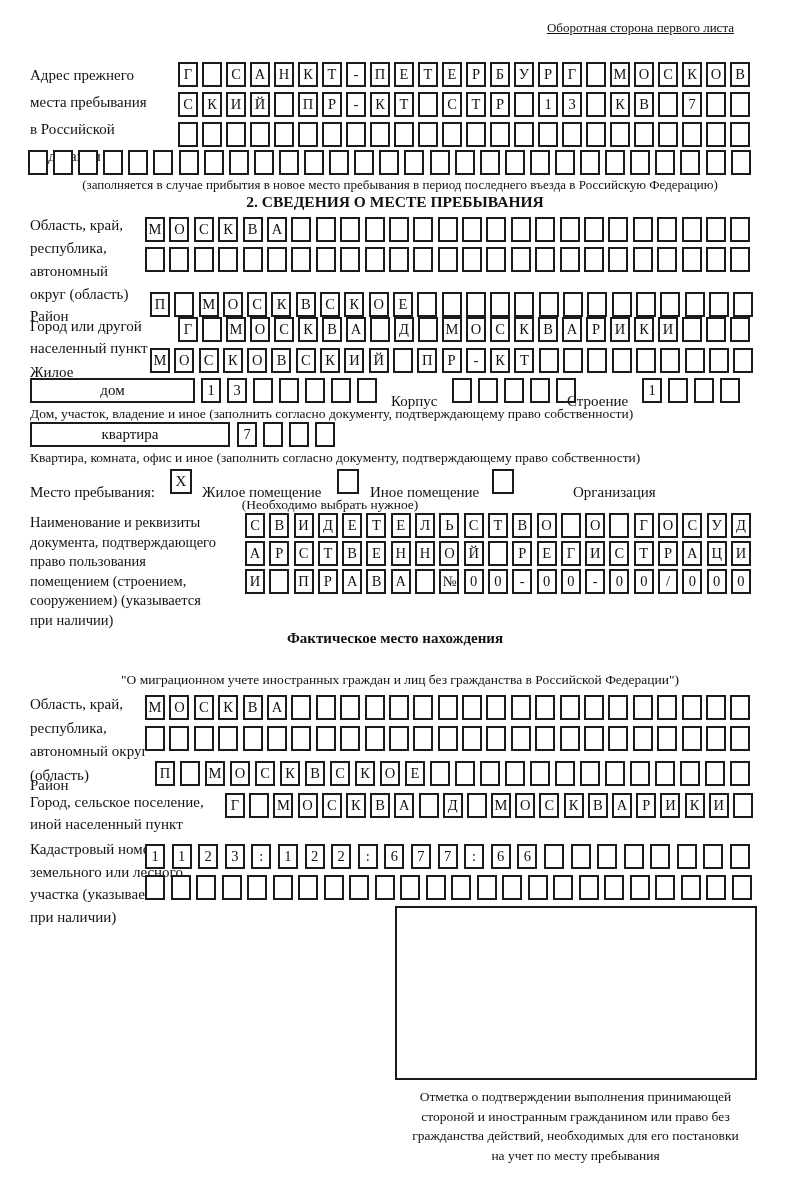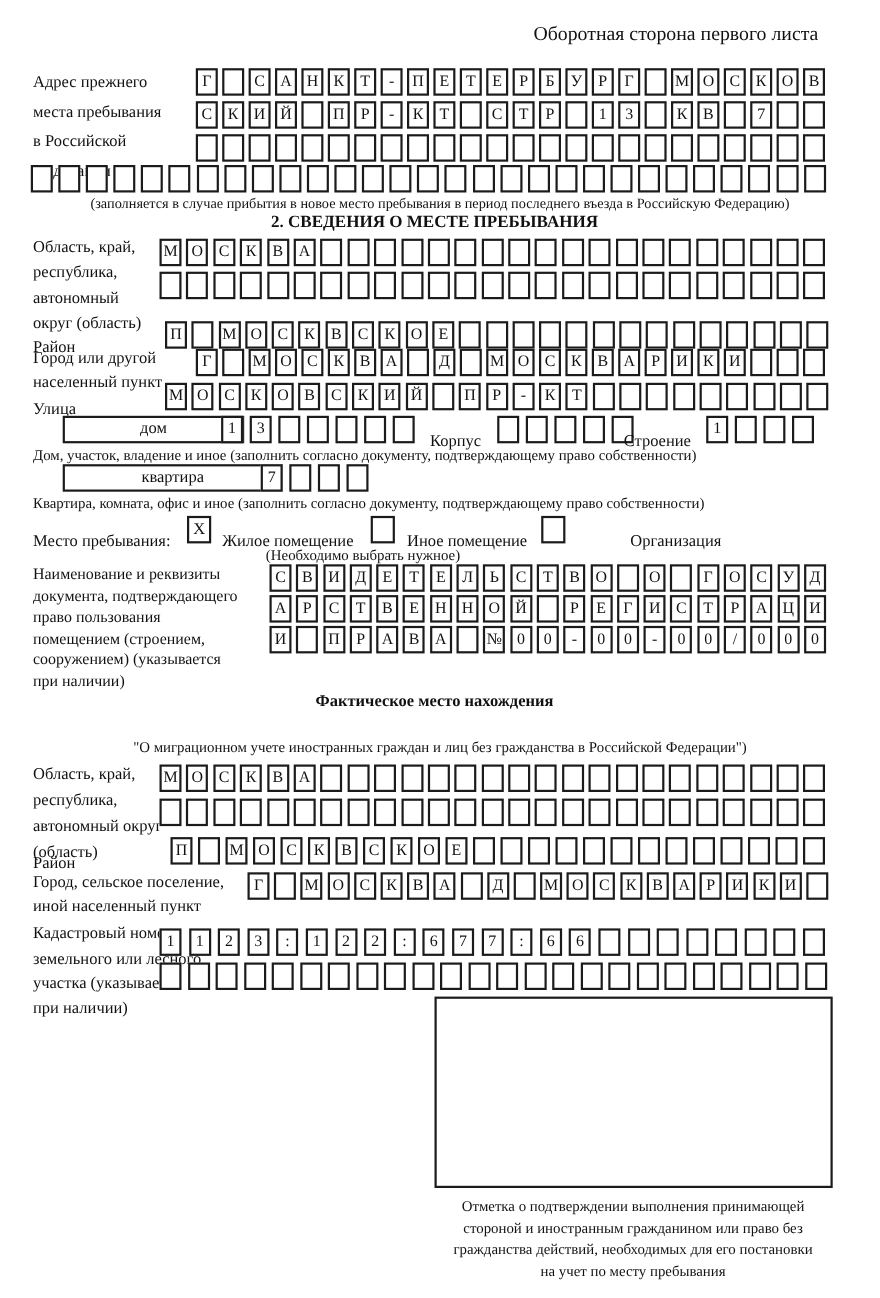--- a/index.html
+++ b/index.html
@@ -15,36 +15,36 @@
   .cellrow{position:absolute;display:flex;}
   .cell{
     box-sizing:border-box;flex:0 0 auto;width:20px;height:25px;
     margin-right:calc(var(--p,24px) - 20px);
     border:2px solid #1b1b1b;background:#fff;
     display:flex;align-items:center;justify-content:center;
     font-size:14.5px;line-height:1;overflow:hidden;
   }
   .bigbox{
     position:absolute;box-sizing:border-box;height:25px;border:2px solid #1b1b1b;
-    display:flex;align-items:center;justify-content:center;font-size:15px;background:#fff;margin-left:27px;
+    display:flex;align-items:center;justify-content:center;font-size:15px;background:#fff;
   }
   .chk{
     position:absolute;box-sizing:border-box;width:22px;height:25px;border:2px solid #1b1b1b;
     display:flex;align-items:center;justify-content:center;font-size:15px;background:#fff;
   }
   .stamp{position:absolute;box-sizing:border-box;border:2px solid #1b1b1b;background:#fff;}
   .inline-lbl{position:absolute;font-size:15px;white-space:nowrap;margin-top:12px;}
   .pre-center{white-space:pre-line;text-align:center;}
 </style>
 </head>
 <body>
 
 <div class="page">
 
-  <div class="abs" style="top:20px;right:56px;font-size:18px;">Оборотная сторона первого листа</div>
+  <div class="abs" style="top:20px;right:66px;font-size:13px;text-decoration:underline;">Оборотная сторона первого листа</div>
 
   <div class="lbl" style="left:30px;top:62px;width:160px;line-height:27px;">Адрес прежнего
 места пребывания
 в Российской
 Федерации</div>
 
   <div class="cellrow" style="left:178px;top:62px;--p:24px;">
       <span class="cell">Г</span>
       <span class="cell"></span>
       <span class="cell">С</span>
@@ -268,21 +268,21 @@
       <span class="cell">А</span>
       <span class="cell">Р</span>
       <span class="cell">И</span>
       <span class="cell">К</span>
       <span class="cell">И</span>
       <span class="cell"></span>
       <span class="cell"></span>
       <span class="cell"></span>
     </div>
 
-  <div class="inline-lbl" style="left:30px;top:352px;">Улица</div>
+  <div class="inline-lbl" style="left:30px;top:352px;">Жилое</div>
   <div class="cellrow" style="left:150px;top:348px;--p:24.3px;">
       <span class="cell">М</span>
       <span class="cell">О</span>
       <span class="cell">С</span>
       <span class="cell">К</span>
       <span class="cell">О</span>
       <span class="cell">В</span>
       <span class="cell">С</span>
       <span class="cell">К</span>
       <span class="cell">И</span>

